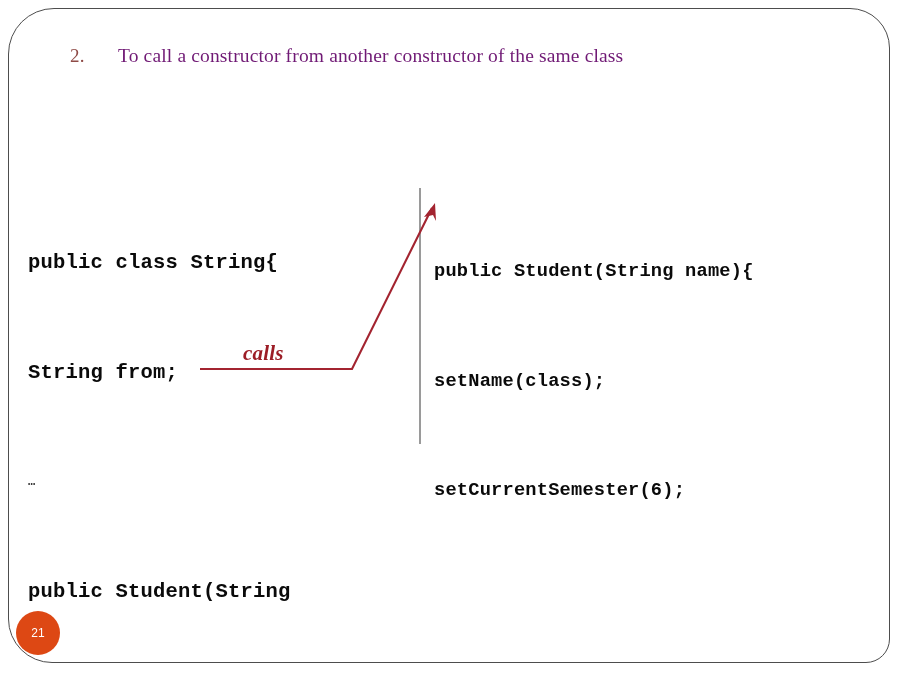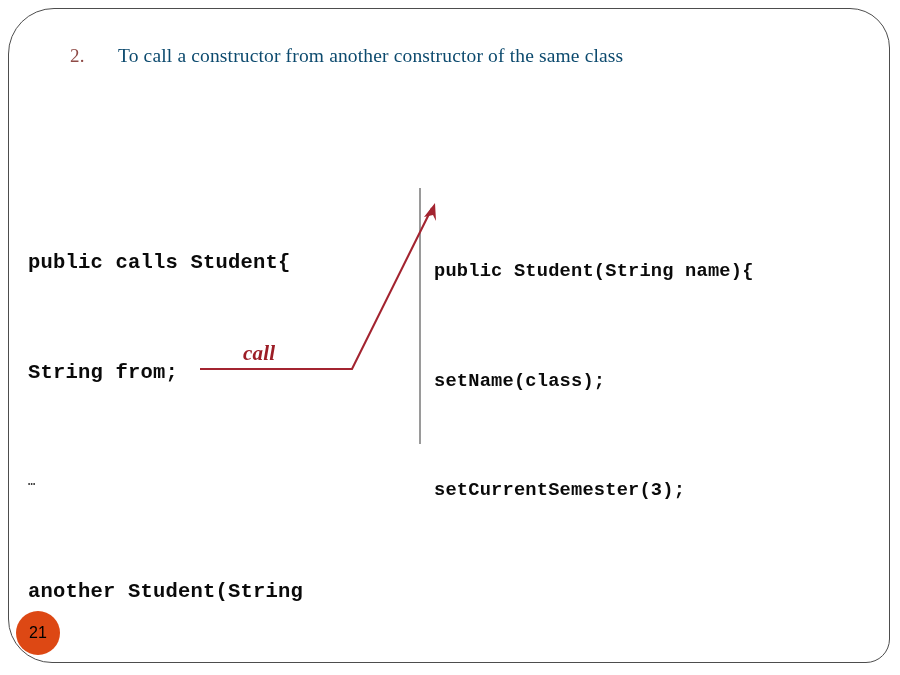--- a/index.html
+++ b/index.html
@@ -49,21 +49,21 @@
     font-family: "Liberation Serif", serif;
     font-size: 19px;
     color: #8f4b47;
     width: 48px;
     flex: 0 0 48px;
     letter-spacing: 0.3px;
   }
   #title-text {
     font-family: "Liberation Serif", serif;
     font-size: 19.5px;
-    color: #0c4a6e;
+    color: #701a75;
     letter-spacing: 0.15px;
     white-space: nowrap;
   }
 
   
   .code-block {
     position: absolute;
     font-family: "Liberation Mono", "DejaVu Sans Mono", monospace;
     font-weight: bold;
     color: #0a0a0a;
@@ -126,65 +126,65 @@
 
   
   #page-badge {
     position: absolute;
     left: 16px;
     top: 611px;
     width: 44px;
     height: 44px;
     border-radius: 50%;
     background: #dd4814;
-    color: #000000;
+    color: #ffffff;
     font-family: "Liberation Sans", sans-serif;
-    font-size: 16px;
+    font-size: 12px;
     display: flex;
     align-items: center;
     justify-content: center;
     line-height: 1;
   }
 </style>
 </head>
 <body>
 
 <div id="slide">
 
   <div id="slide-frame"></div>
 
   <div id="title-row">
     <span id="title-number">2.</span>
     <span id="title-text">To call a constructor from another constructor of the same class</span>
   </div>
 
   <div id="code-left" class="code-block">
-    <span class="code-line">public calls Student{</span>
+    <span class="code-line">public class String{</span>
     <span class="code-line">String from;</span>
     <span class="code-line ellipsis">…</span>
-    <span class="code-line">another Student(String</span>
+    <span class="code-line">public Student(String</span>
     
     
     
     
   </div>
 
   <div id="column-divider"></div>
 
   <div id="code-right" class="code-block">
     <span class="code-line">public Student(String name){</span>
     <span class="code-line">setName(class);</span>
-    <span class="code-line">setCurrentSemester(3);</span>
+    <span class="code-line">setCurrentSemester(6);</span>
     
     
     
   </div>
 
   <svg id="arrow-svg" viewBox="0 0 900 675" xmlns="http://www.w3.org/2000/svg">
     <polyline points="200,369 352,369 432,208" fill="none" stroke="#a32430" stroke-width="2.1" stroke-linejoin="miter" stroke-linecap="butt"></polyline>
     <polygon points="435,203 424,217 433,215 436,221" fill="#a32430"></polygon>
   </svg>
 
-  <div id="calls-label">call</div>
+  <div id="calls-label">calls</div>
 
   <div id="page-badge">21</div>
 
 </div>
 
 </body></html>

